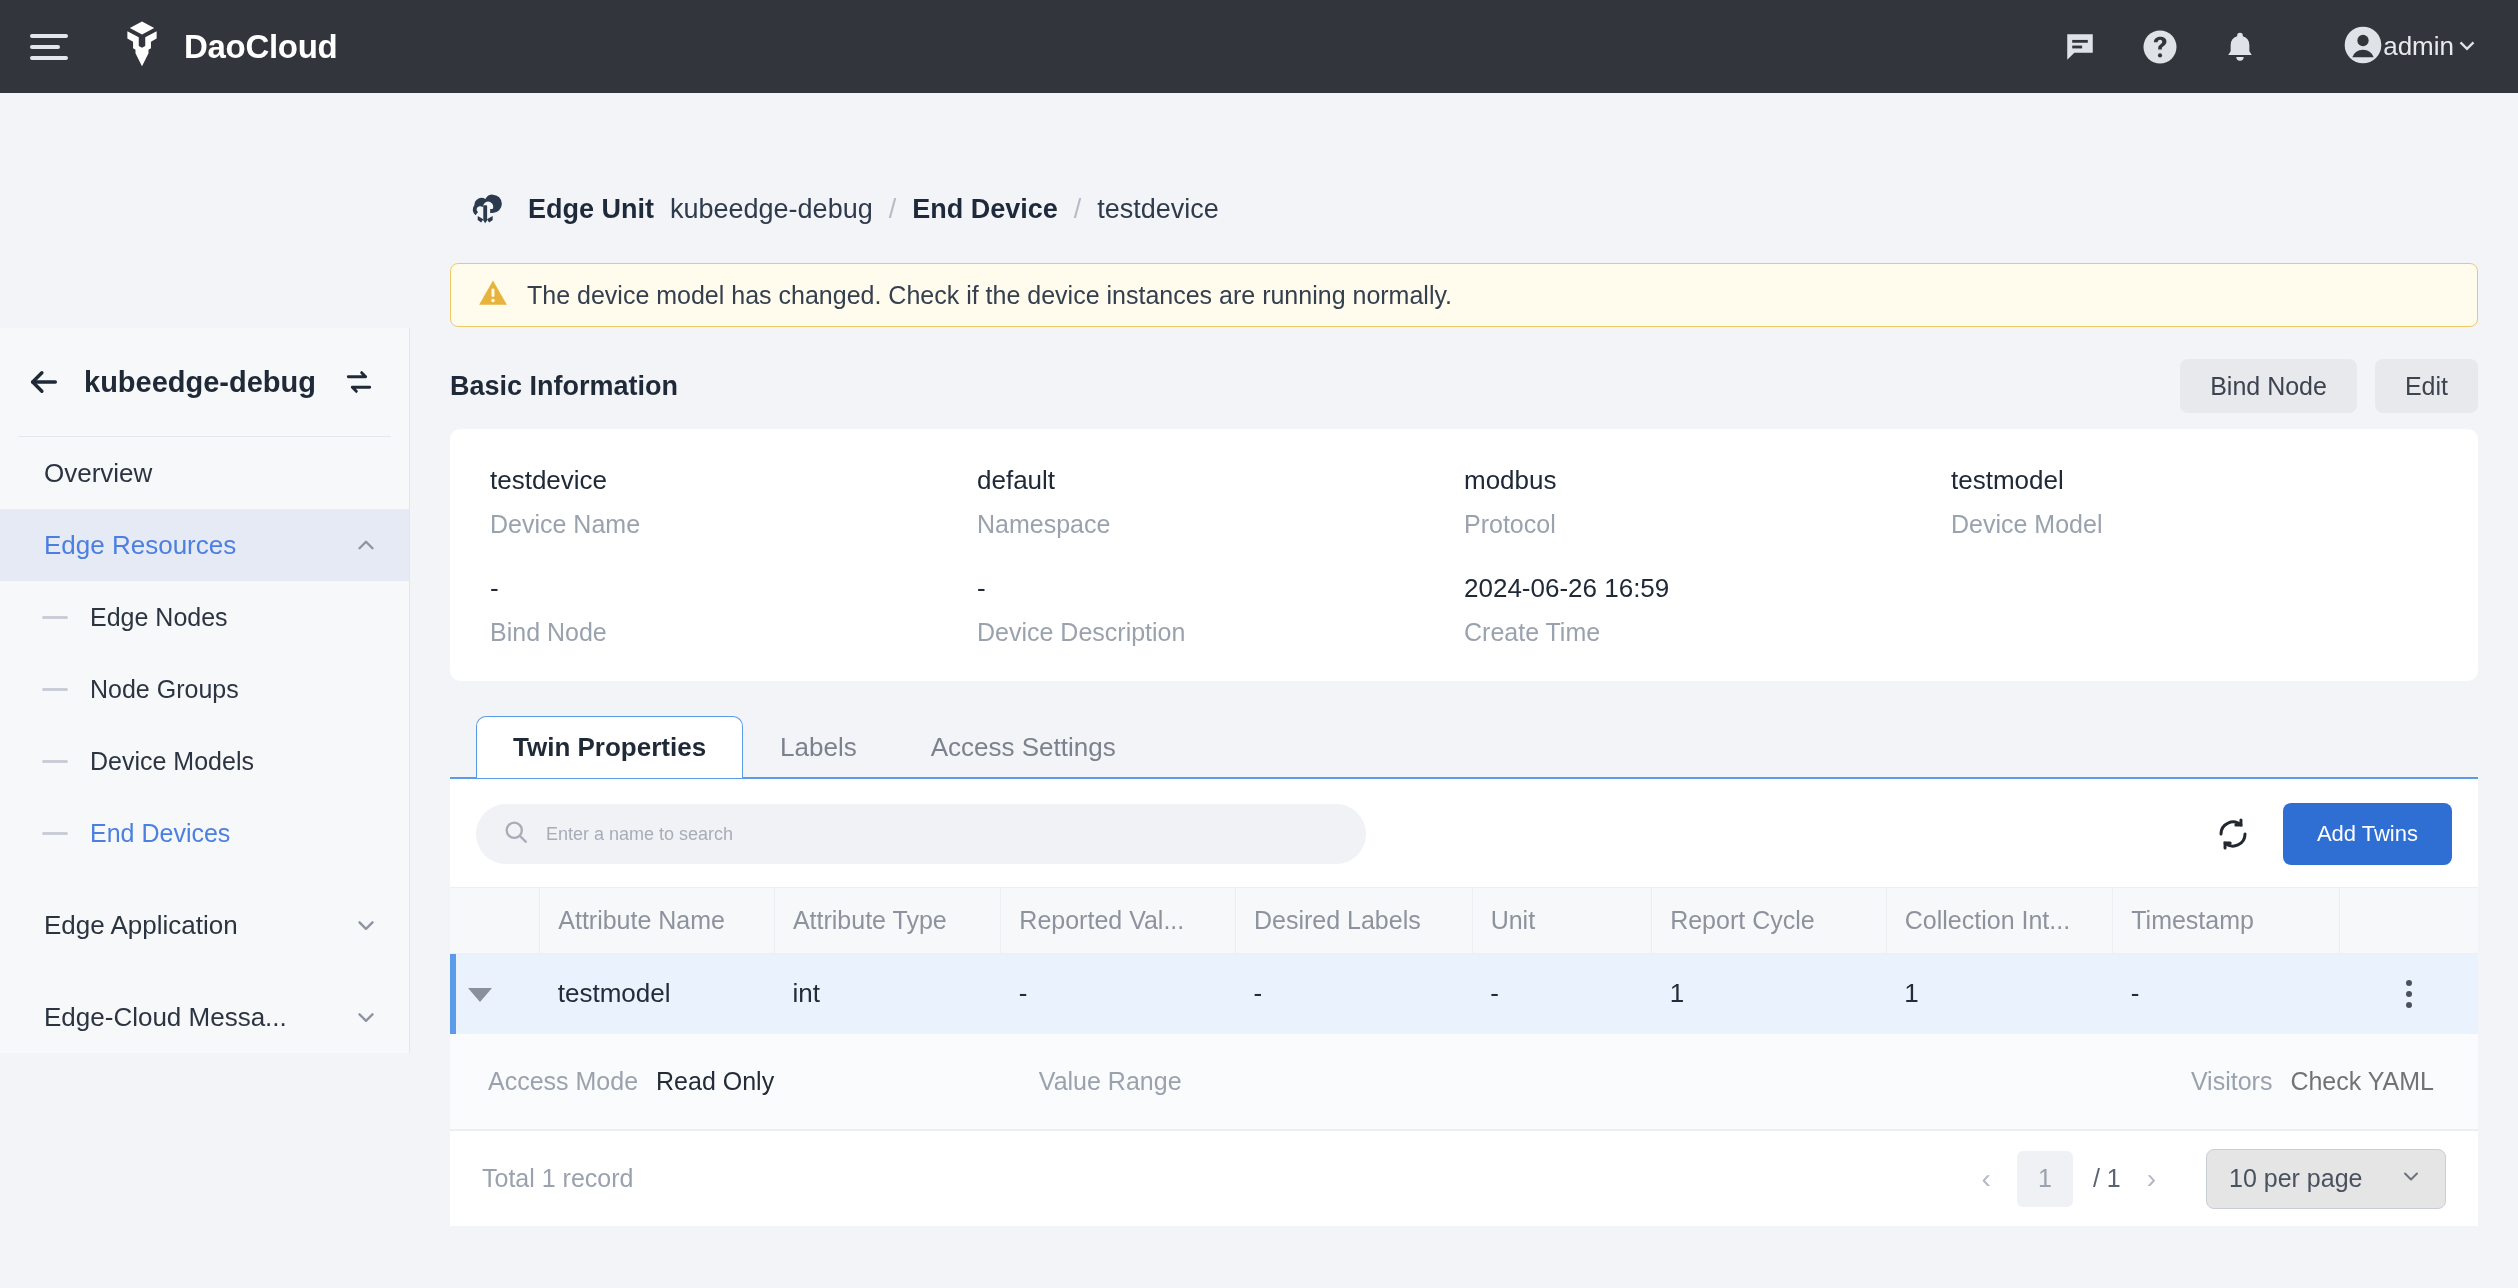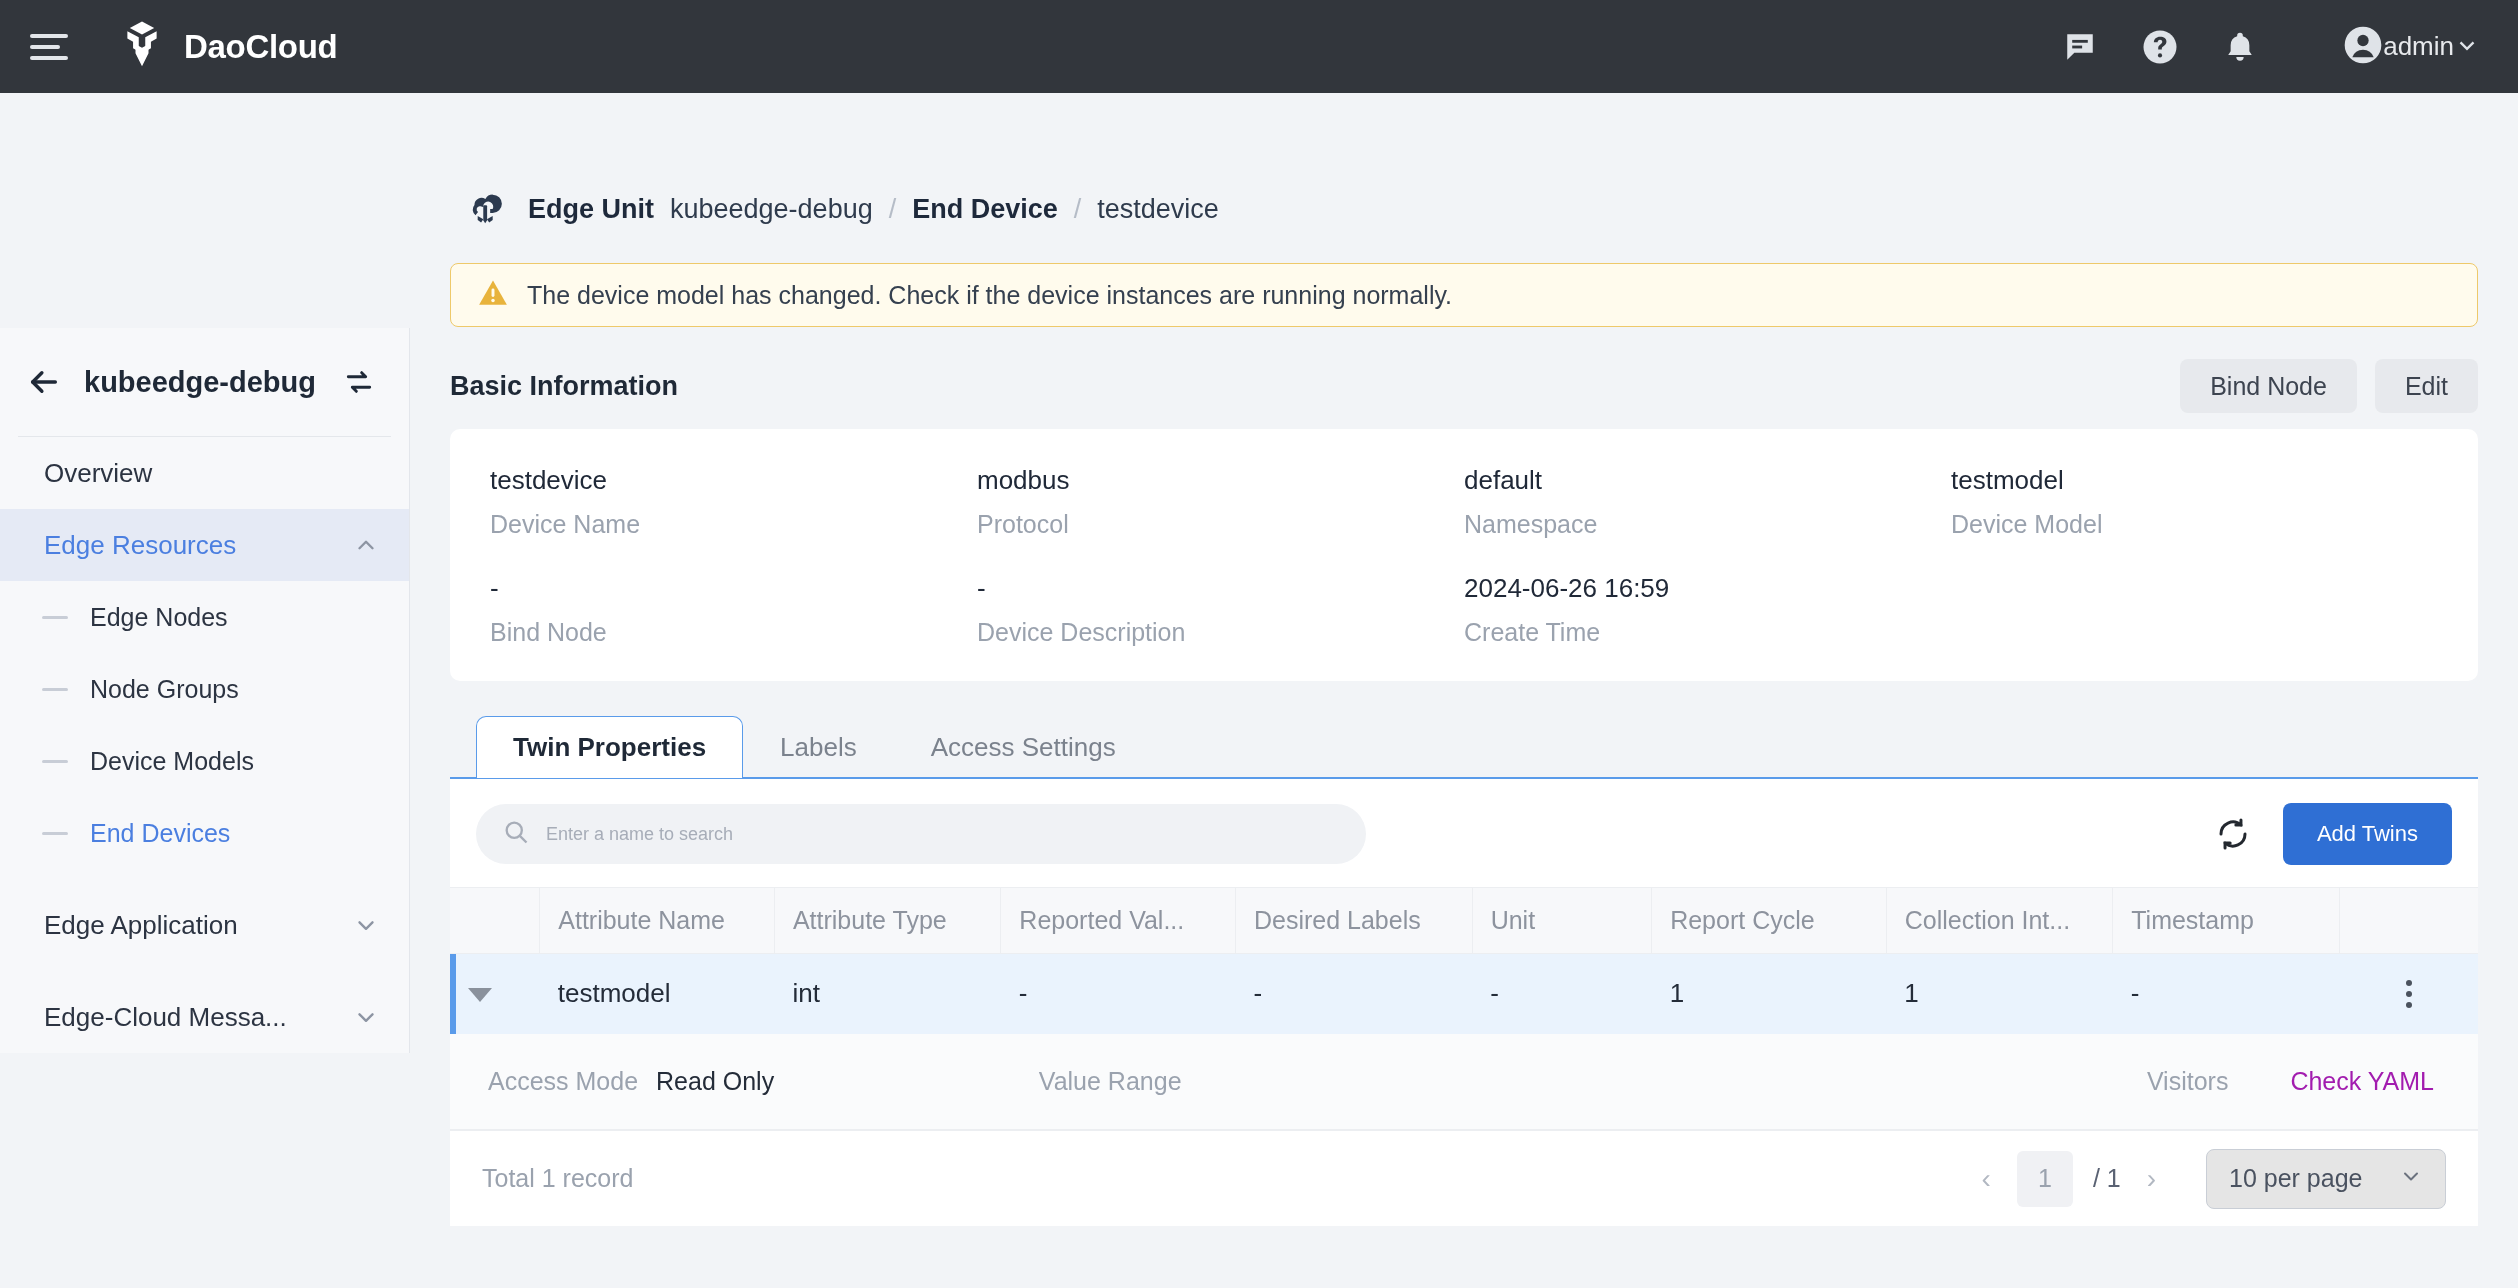--- a/index.html
+++ b/index.html
@@ -146,21 +146,21 @@
   .kebab { display:flex; flex-direction:column; align-items:center; gap:5px; cursor:pointer; }
   .kebab i { width:6px; height:6px; border-radius:50%; background:#4b525e; display:block; }
 
   tr.detailrow td { background:#fafbfc; height:96px; border-bottom:1px solid #eceef1; position:relative; }
   tr.detailrow td.first::before {
     content:""; position:absolute; left:0; top:0; bottom:0; width:6px; background:#fafbfc;
   }
   .detail-inner { display:flex; align-items:center; font-size:25px; padding-left:20px; }
   .d-lab { color:#9aa2ae; margin-right:18px; }
   .d-val { color:#242c39; }
-  .d-link { color:#a21caf; cursor:pointer;margin-left:44px; }
+  .d-link { color:#737373; cursor:pointer; }
 
   .pager { display:flex; align-items:center; height:96px; padding:0 32px; border-top:1px solid #eceef1; }
   .pager-total { font-size:25px; color:#9aa2ae; flex:1; }
   .pager-ctrl { display:flex; align-items:center; gap:20px; }
   .pg-arrow { font-size:28px; color:#b2b8c2; cursor:pointer; padding:0 6px; }
   .pg-input {
     width:56px; height:56px; background:#f0f1f4; border-radius:6px; display:flex;
     align-items:center; justify-content:center; font-size:25px; color:#9aa2ae; cursor:text;
   }
   .pg-of { font-size:25px; color:#5a6273; }
@@ -346,26 +346,26 @@
           <button class="btn-ghost">Edit</button>
         </div>
 
         <div class="card">
           <div class="info-grid">
             <div>
               <div class="info-val">testdevice</div>
               <div class="info-lab">Device Name</div>
             </div>
             <div>
+              <div class="info-val">default</div>
+              <div class="info-lab">Namespace</div>
+            </div>
+            <div>
               <div class="info-val">modbus</div>
               <div class="info-lab">Protocol</div>
-            </div>
-            <div>
-              <div class="info-val">default</div>
-              <div class="info-lab">Namespace</div>
             </div>
             <div>
               <div class="info-val">testmodel</div>
               <div class="info-lab">Device Model</div>
             </div>
             <div>
               <div class="info-val">-</div>
               <div class="info-lab">Bind Node</div>
             </div>
             <div>

